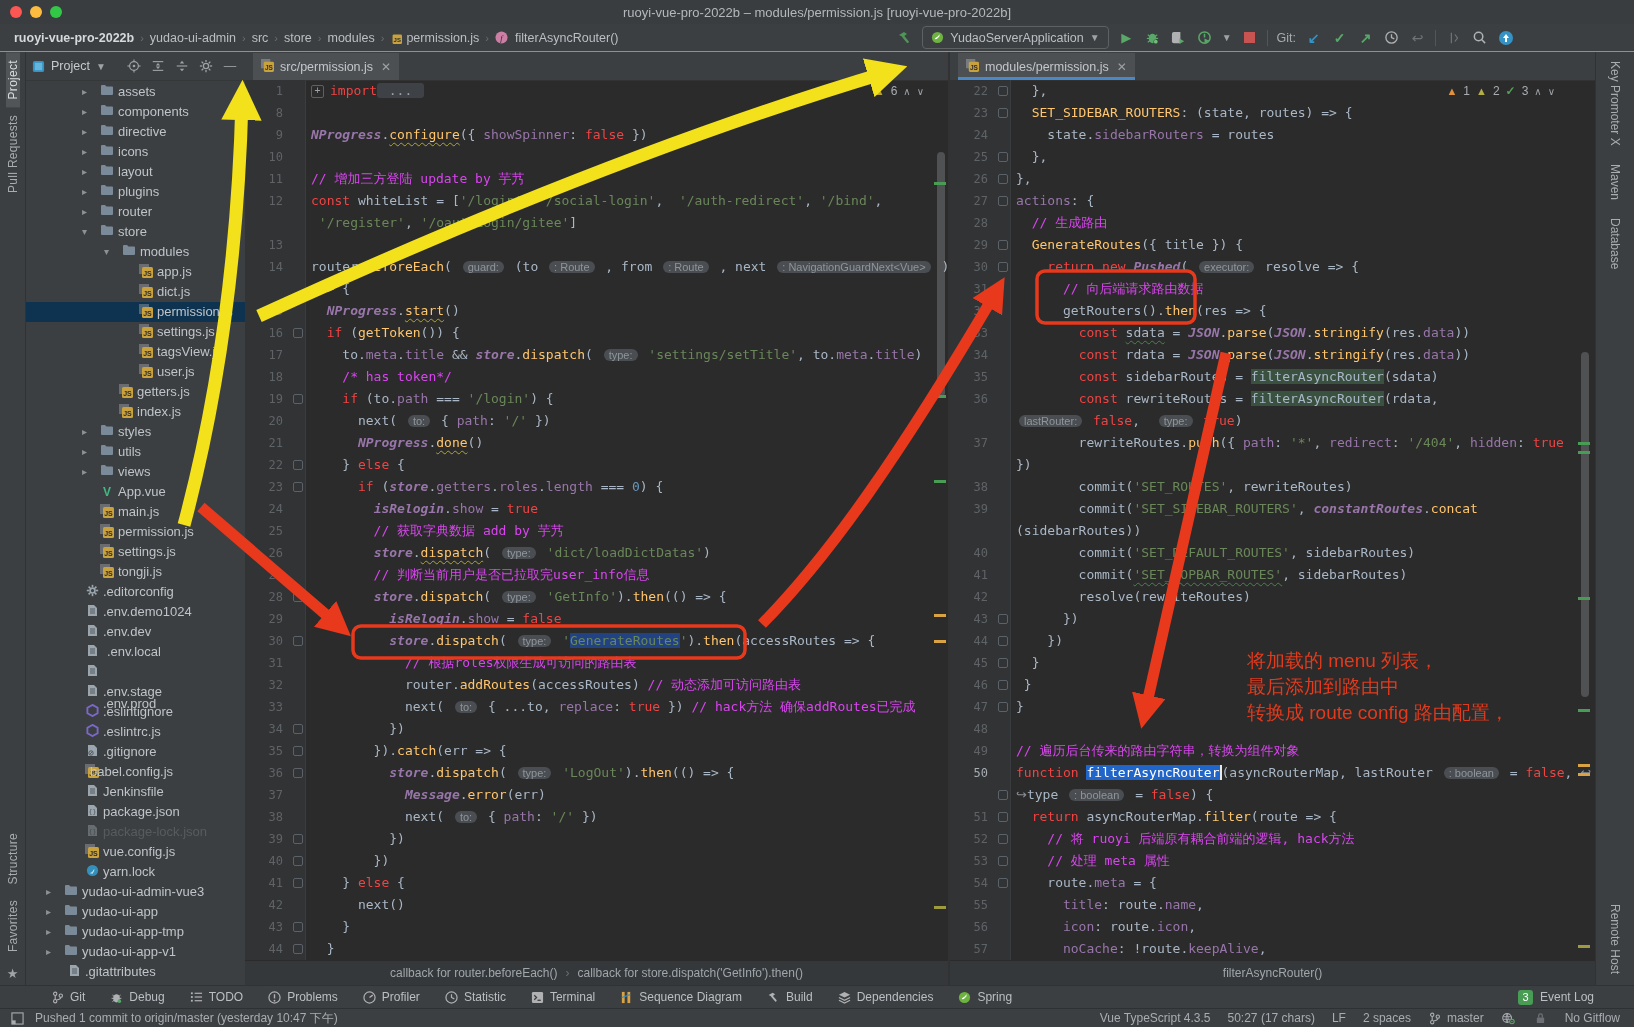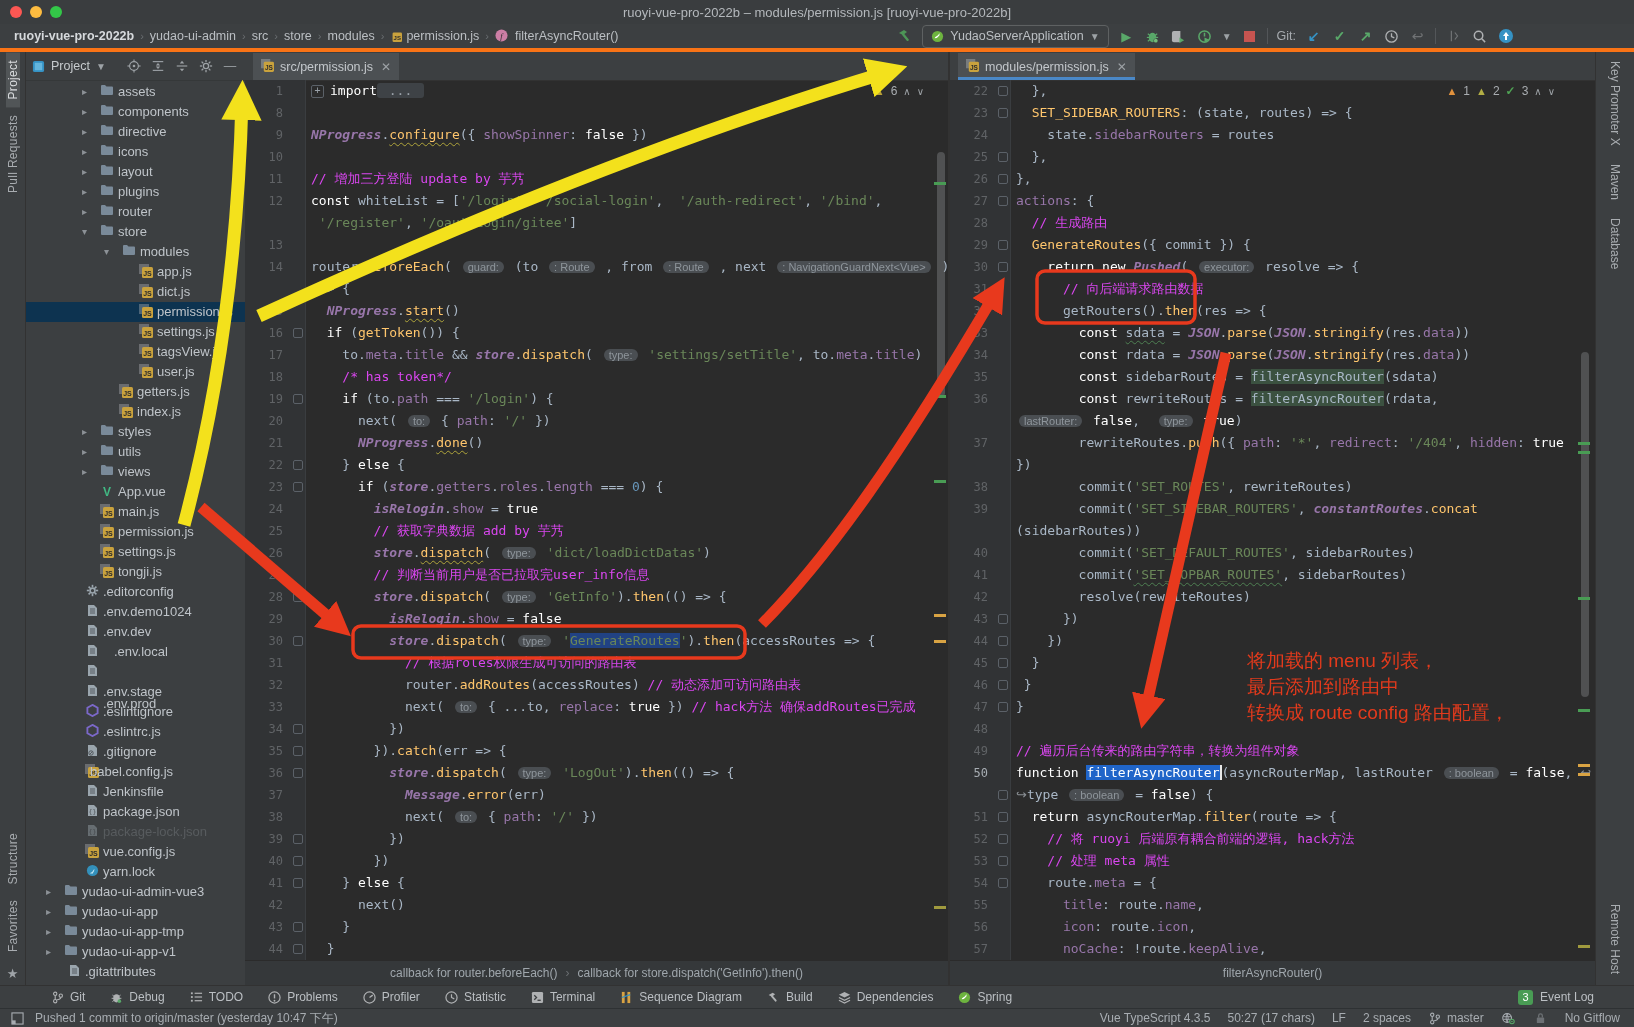--- a/index.html
+++ b/index.html
@@ -3,21 +3,21 @@
 <meta charset="utf-8">
 <style>
   html,body{margin:0;padding:0;background:#1e1e1e;}
   #app{position:relative;width:1634px;height:1027px;background:#2B2B2B;font-family:"Liberation Sans",sans-serif;overflow:hidden;user-select:none;}
   
   .titlebar{position:absolute;left:0;top:0;width:100%;height:24px;background:#3A3D3F;display:flex;align-items:center;justify-content:center;color:#B4B8BC;font-size:13px;}
   .lights{position:absolute;left:10px;top:6px;display:flex;gap:8px;}
   .light{width:12px;height:12px;border-radius:50%;}
   .l-red{background:#FC5753}.l-yel{background:#FDBC40}.l-grn{background:#33C748}
   
-  .navbar{position:absolute;left:0;top:24px;width:100%;height:28px;background:#3C3F41;border-bottom:4px solid #f97316;display:flex;align-items:center;box-sizing:border-box;}
+  .navbar{position:absolute;left:0;top:24px;width:100%;height:28px;background:#3C3F41;border-bottom:1px solid #f97316;display:flex;align-items:center;box-sizing:border-box;}
   .crumbs{display:flex;align-items:center;gap:4px;padding-left:14px;color:#BBBFC3;font-size:12.5px;white-space:nowrap;}
   .crumbs .sep{color:#6A6E71;font-size:11px;padding:0 2px;}
   .crumb-root{font-weight:bold;color:#D6D9DC;}
   .toolbar-right{margin-left:auto;display:flex;align-items:center;gap:9px;padding-right:120px;}
   .runcombo{display:flex;align-items:center;gap:6px;border:1px solid #5E6162;border-radius:4px;height:21px;padding:0 8px;color:#BBBFC3;font-size:12.5px;background:#3C3F41;}
   .tb-ico{display:inline-flex;width:17px;height:17px;align-items:center;justify-content:center;}
   .tb-txt{color:#A7ABAF;font-size:12.5px;}
   .tb-sep{width:1px;height:16px;background:#535659;}
   .dim{opacity:.45;}
   
@@ -52,21 +52,21 @@
   .tab .x{color:#9DA2A6;font-size:12px;margin-left:2px;}
   .tab.blue:after{content:"";position:absolute;left:0;right:0;bottom:0;height:3px;background:#4A88C7;}
   .code{position:absolute;top:28px;left:0;right:0;bottom:24px;overflow:hidden;font-family:"DejaVu Sans Mono",monospace;}
   .crow{display:flex;height:22px;}
   .ln{width:38px;text-align:right;padding-right:7px;color:#606366;font-size:12px;line-height:22px;flex:none;background:#313335;font-family:"DejaVu Sans Mono",monospace;}
   .ln.cur{color:#A7ADB3;}
   .fold{width:15px;flex:none;background:#313335;position:relative;border-right:1px solid #3A3D40;}
   .fold .fmk{position:absolute;left:3px;top:6px;width:8px;height:8px;border:1px solid #5B6168;border-radius:2px;}
   .ct{white-space:pre;font-size:13px;line-height:22px;padding-left:5px;color:#A9B7C6;}
   
-  .xd{color:#A9B7C6}.xk{color:#ffffff}.xs{color:#6A8759}.xc{color:#d946ef}.xn{color:#6897BB}
+  .xd{color:#A9B7C6}.xk{color:#ef4444}.xs{color:#6A8759}.xc{color:#d946ef}.xn{color:#6897BB}
   .xf{color:#FFC66D}.xp{color:#9876AA}
   .xg{color:#9876AA;font-style:italic;font-weight:bold;}
   .xh{background:#4A4E52;color:#8E959B;border-radius:8px;padding:0 5px;font-size:11px;margin:0 3px;font-family:"Liberation Sans",sans-serif;}
   .xsq{text-decoration:underline wavy 1px #AEA43B;text-underline-offset:3px;}
   .xsqg{text-decoration:underline wavy 1px #4E8052;text-underline-offset:3px;}
   .xselb{background:#214283;}
   .xsel{background:#2065C9;color:#FFFFFF;border-right:2px solid #E8E8E8;}
   .xhl{background:#3B5140;}
   .xwm{color:#8A8F94;font-family:"DejaVu Sans",sans-serif;}
   .xfolded{background:#3E4246;color:#9AA1A8;border-radius:3px;padding:0 4px;}
@@ -520,21 +520,21 @@
         </div>
         <div class="trow">
           <span class="tico" style="left: 58px;"><svg width="11" height="13" viewBox="0 0 11 13">
               <path d="M1 1 h6 l3 3 v8 h-9 Z" fill="#9AA5AD"></path>
               <g stroke="#555B60" stroke-width="1">
                 <line x1="3" y1="5" x2="8" y2="5"></line>
                 <line x1="3" y1="7" x2="8" y2="7"></line>
                 <line x1="3" y1="9" x2="8" y2="9"></line>
               </g>
             </svg></span>
-          <span class="ttx" style="left: 88px;">.env.local</span>
+          <span class="ttx" style="left: 81px;">.env.local</span>
         </div>
         <div class="trow">
           <span class="tico" style="left: 58px;"><svg width="11" height="13" viewBox="0 0 11 13">
               <path d="M1 1 h6 l3 3 v8 h-9 Z" fill="#9AA5AD"></path>
               <g stroke="#555B60" stroke-width="1">
                 <line x1="3" y1="5" x2="8" y2="5"></line>
                 <line x1="3" y1="7" x2="8" y2="7"></line>
                 <line x1="3" y1="9" x2="8" y2="9"></line>
               </g>
             </svg></span>
@@ -990,21 +990,21 @@
         <div class="crow">
           <span class="ln">28</span>
           <span class="fold"></span>
           <span class="ct"><span class="xc">  // 生成路由</span></span>
         </div>
         <div class="crow">
           <span class="ln">29</span>
           <span class="fold">
             <span class="fmk"></span>
           </span>
-          <span class="ct"><span class="xd">  </span><span class="xf">GenerateRoutes</span><span class="xd">({ commit }) {</span></span>
+          <span class="ct"><span class="xd">  </span><span class="xf">GenerateRoutes</span><span class="xd">({ title }) {</span></span>
         </div>
         <div class="crow">
           <span class="ln">30</span>
           <span class="fold">
             <span class="fmk"></span>
           </span>
           <span class="ct"><span class="xd">    </span><span class="xk">return</span><span class="xd"> </span><span class="xk">new</span><span class="xd"> </span><span class="xg">Pushed</span><span class="xd">( </span><span class="xh">executor:</span><span class="xd"> resolve =&gt; {</span></span>
         </div>
         <div class="crow">
           <span class="ln">31</span>

